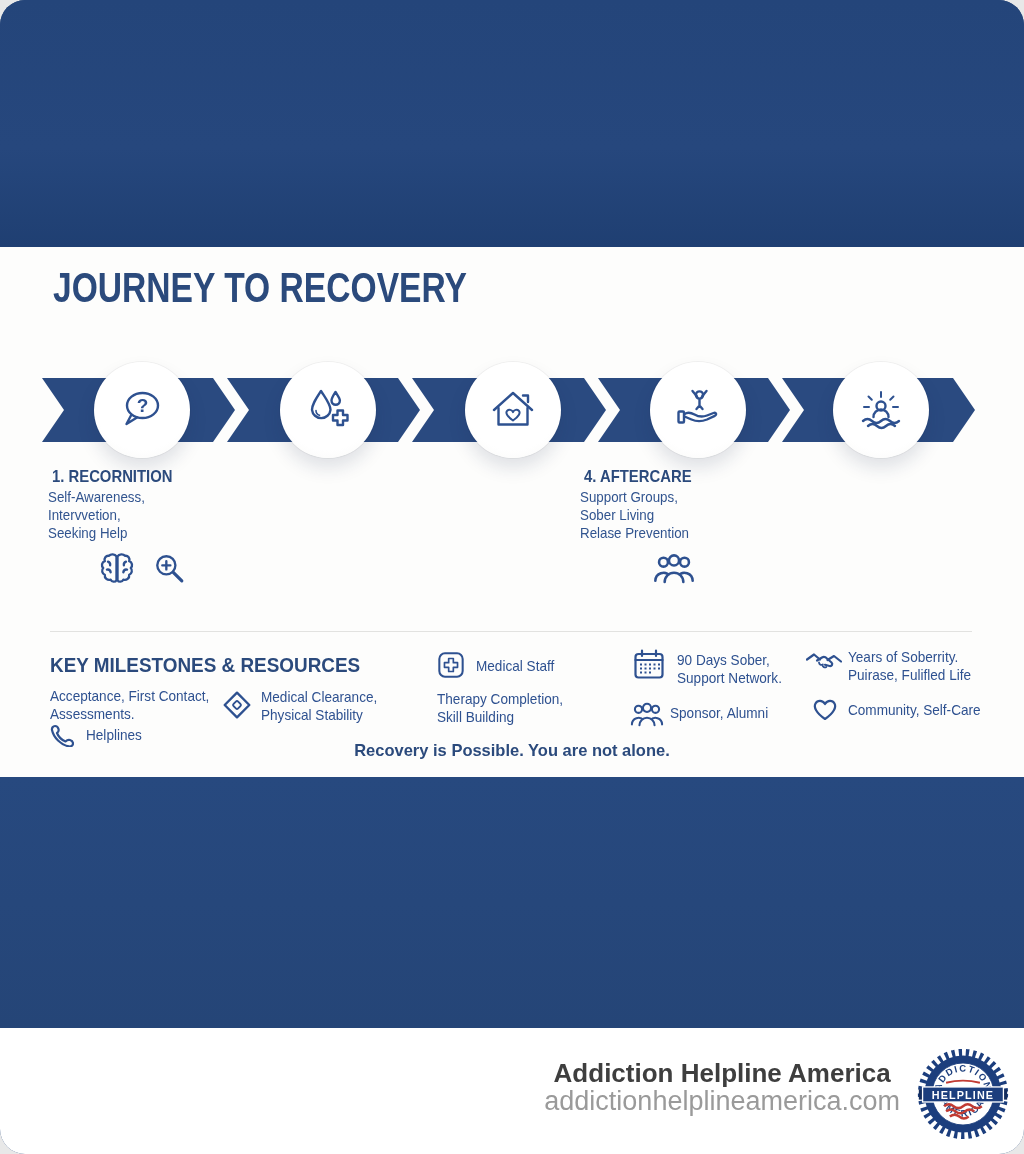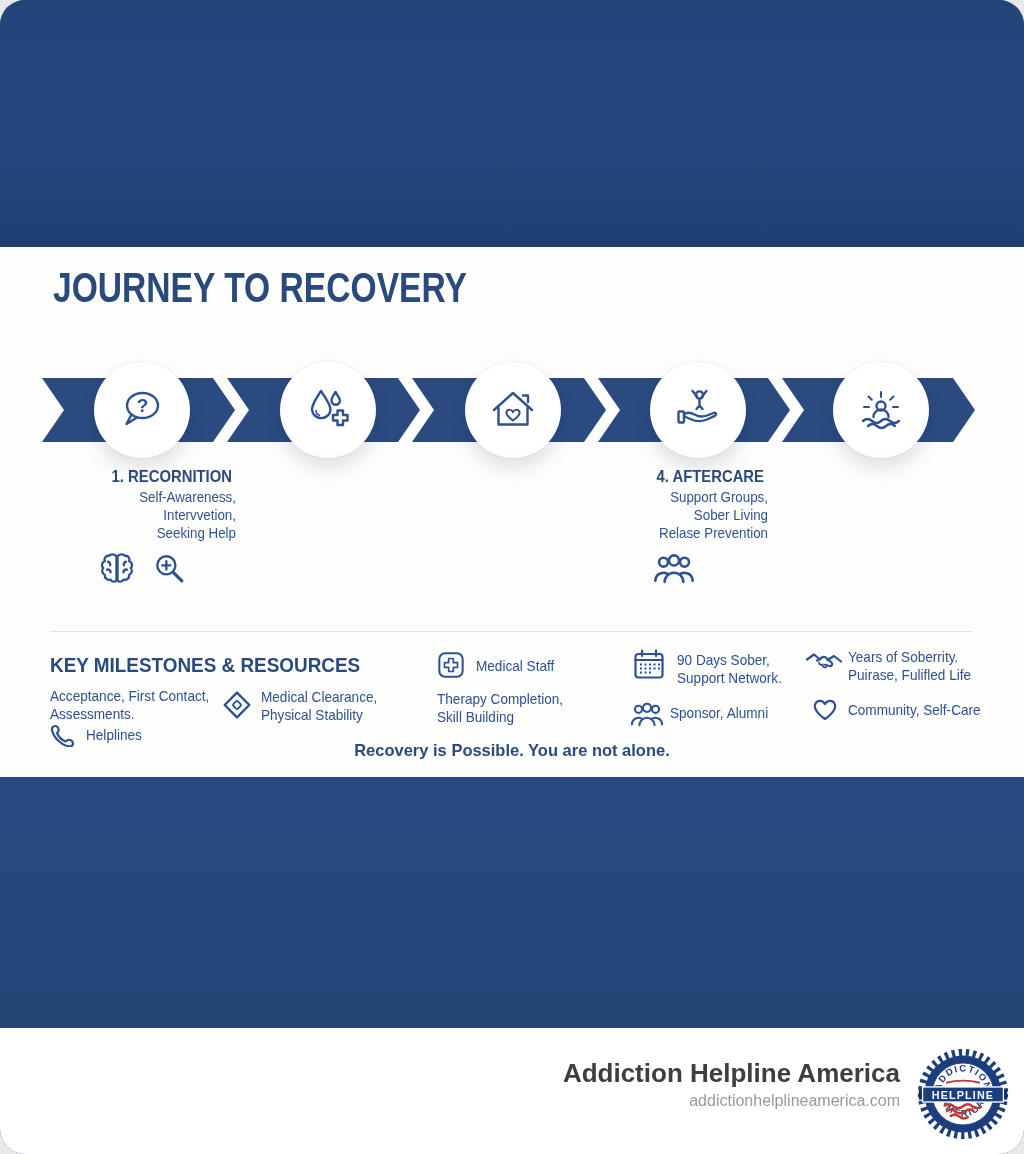--- a/index.html
+++ b/index.html
@@ -16,21 +16,21 @@
               color:#2b4a7c;letter-spacing:0px;transform:scaleX(0.80);transform-origin:left top;
               white-space:nowrap;}
 
   .arrow-svg{position:absolute;left:0;top:370px;}
 
   .stage-circle{position:absolute;top:362px;width:96px;height:96px;border-radius:50%;
                 background:radial-gradient(circle at 50% 42%,#ffffff 65%,#f7f7f5 100%);
                 box-shadow:0 0 0 1px rgba(0,0,0,0.045),0 10px 18px rgba(20,40,80,0.13);
                 display:flex;align-items:center;justify-content:center;}
 
-  .stage{position:absolute;top:466px;width:200px;text-align:right;}
+  .stage{position:absolute;top:466px;width:200px;text-align:left;}
   .stage-title{font-size:16.5px;font-weight:bold;color:#2b4a7c;line-height:20px;
                transform:scaleX(0.9);transform-origin:center top;margin-bottom:2px;}
   .stage-title.narrow{width:140px;margin:0 auto 2px auto;}
   .stage-desc{font-size:14.2px;color:#31548f;line-height:18px;font-weight:500;
               transform:scaleX(0.94);transform-origin:center top;}
   .stage-icons{position:absolute;top:82px;left:0;right:0;display:flex;
                justify-content:center;align-items:center;gap:18px;height:40px;}
 
   svg.ic{stroke:#2e5190;fill:none;stroke-width:2.2;stroke-linecap:round;stroke-linejoin:round;}
   svg.ic-big{stroke:#2e5190;fill:none;stroke-width:2.4;stroke-linecap:round;stroke-linejoin:round;}
@@ -41,21 +41,21 @@
               transform:scaleX(0.9);transform-origin:left top;white-space:nowrap;}
   .km-text{position:absolute;font-size:14.3px;color:#2e5190;line-height:18px;font-weight:500;
            transform:scaleX(0.95);transform-origin:left top;white-space:nowrap;}
   .km-icon{position:absolute;}
 
   .tagline{position:absolute;left:0;top:741px;width:1024px;text-align:center;font-size:17px;
            font-weight:bold;color:#2b4a7c;transform:scaleX(0.97);transform-origin:center top;}
 
   .footer-text{position:absolute;right:124px;top:1058px;text-align:right;}
   .footer-brand{font-size:26px;font-weight:bold;color:#3e3e3e;line-height:30px;text-align:center;}
-  .footer-site{font-size:16px;color:#9a9a9a;line-height:26px;}
+  .footer-site{font-size:27px;color:#9a9a9a;line-height:26px;}
   .badge{position:absolute;left:916px;top:1047px;}
 </style>
 </head>
 <body>
 
 <svg width="0" height="0" style="position:absolute" aria-hidden="true">
   <defs>
     <symbol id="i-brain" viewBox="0 0 34 30">
       <path id="bh" d="M16.5 4 C15 1.5 11 1.5 9.5 3.5 C6.5 3 4.5 6 5.5 8.5 C2.5 9.5 2 13 4 15 C2 17 3 20.5 5.5 21.5 C5 24.5 8 27 11 26 C12 28.5 15.5 28.5 16.5 26.5 Z"></path>
       <use href="#bh" transform="translate(34 0) scale(-1 1)"></use>

